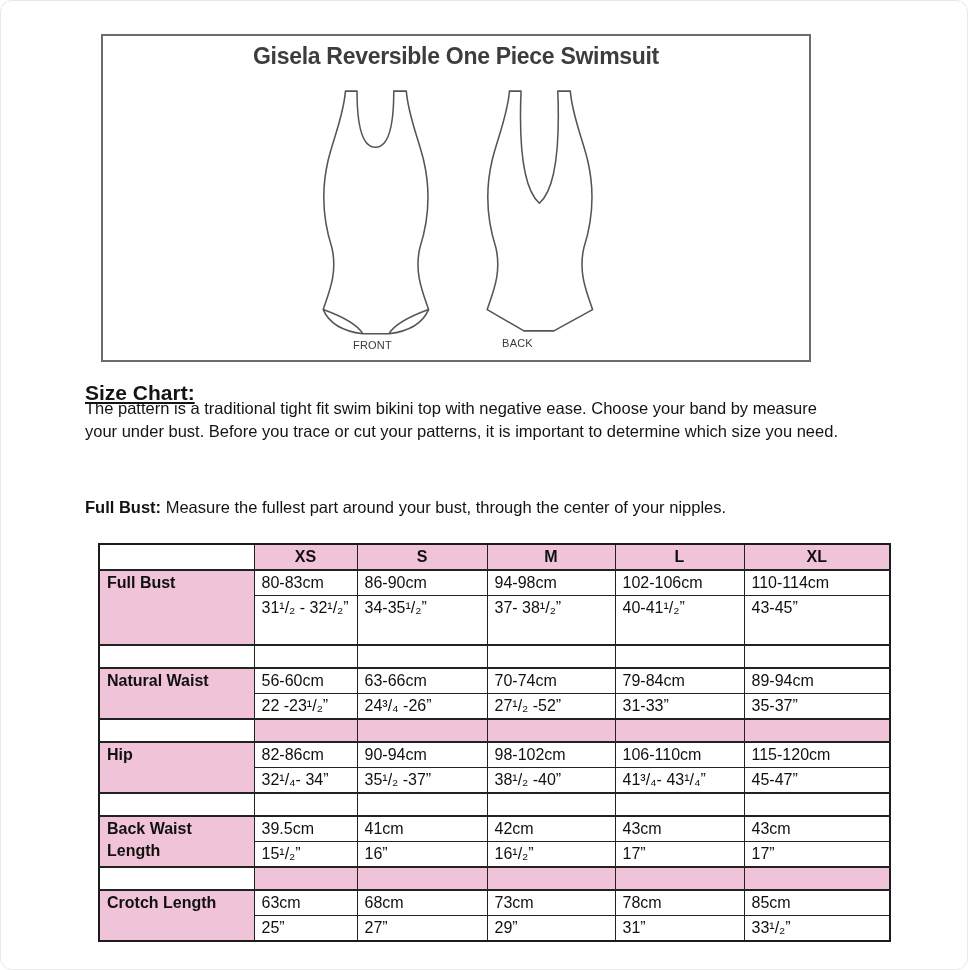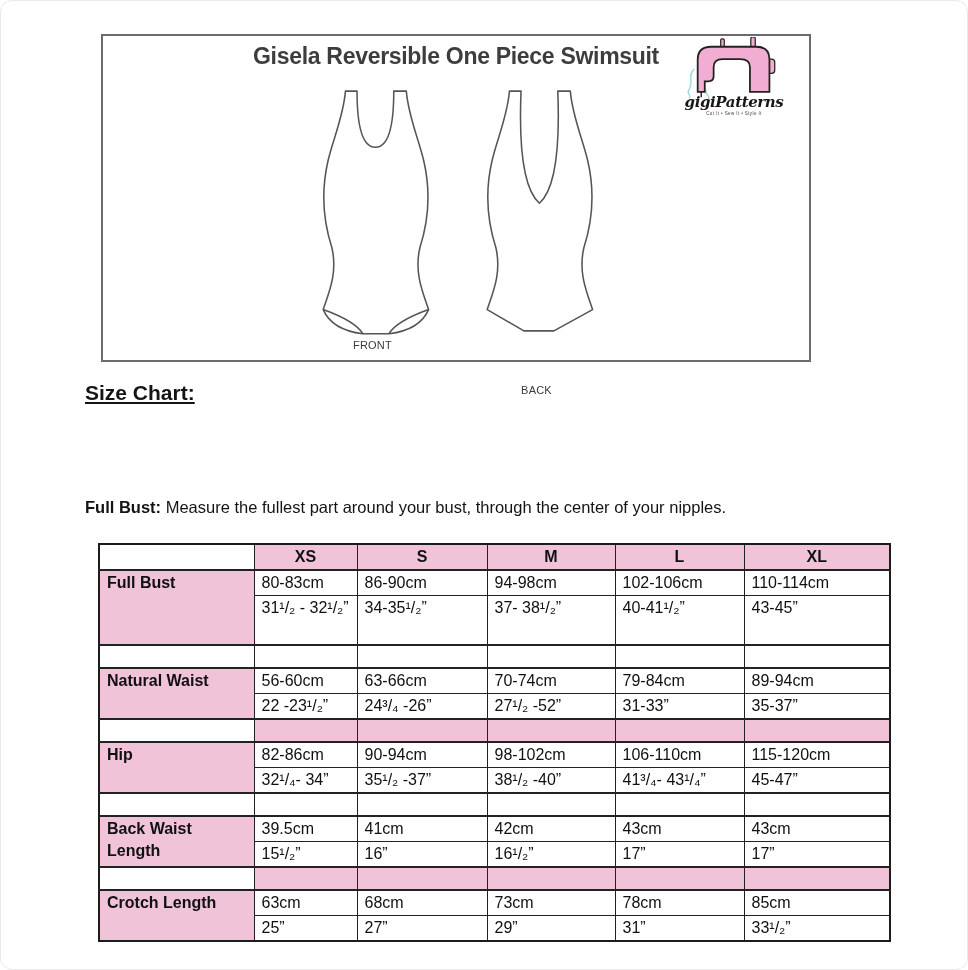--- a/index.html
+++ b/index.html
@@ -17,21 +17,21 @@
   .logo svg{display:block;margin:0 auto;}
   .brand{font-family:"DejaVu Serif","Liberation Serif",serif;font-style:italic;
     font-weight:bold;font-size:15px;color:#171717;letter-spacing:-.4px;margin-top:-6px;}
   .tagline{font-size:4.5px;color:#444;letter-spacing:.4px;margin-top:0px;}
   .suit{position:absolute;top:49px;width:145px;height:252px;}
   .suit.front{left:197px;}
   .suit.back{left:361px;}
   .suit-label{position:absolute;top:303px;width:145px;text-align:center;
     font-size:11px;color:#3a3a3a;letter-spacing:.2px;}
   .front-label{left:197px;}
-  .back-label{left:361px;top:301px;margin-top:47px;}
+  .back-label{left:342px;top:301px;}
   
   .size-chart-heading{position:absolute;left:84px;top:380px;font-size:21px;
     font-weight:bold;text-decoration:underline;}
   .intro{position:absolute;left:84px;top:396px;width:768px;margin:0;
     font-size:16.5px;line-height:23px;}
   .fullbust-line{position:absolute;left:84px;top:497px;margin:0;font-size:16.5px;}
   .fullbust-line b{font-weight:bold;}
   
   .size-table{position:absolute;left:97px;top:542px;border-collapse:collapse;
     table-layout:fixed;font-size:16px;color:#101010;}
@@ -46,53 +46,41 @@
   tr.head td{border-bottom-width:2px;}
 </style>
 </head>
 <body>
 
 <div class="page">
 
   <div class="header-box">
     <div class="doc-title">Gisela Reversible One Piece Swimsuit</div>
 
-    <div class="logo">
-      <svg width="100" height="62" viewBox="0 0 110 70">
-        <path d="M10,36 C2,44 10,50 4,60 C1,64 7,65 5,69" fill="none" stroke="#9ED7E2" stroke-width="1.6"></path>
-        <path d="M24,60 C21,66 29,65 26,70" fill="none" stroke="#9ED7E2" stroke-width="1.6"></path>
-        <rect x="40" y="2" width="4" height="11" rx="1.5" fill="#F2ADD2" stroke="#222" stroke-width="1.4"></rect>
-        <rect x="74" y="0" width="5" height="13" rx="2" fill="#F2ADD2" stroke="#222" stroke-width="1.4"></rect>
-        <rect x="92" y="25" width="9" height="16" rx="3.5" fill="#F2ADD2" stroke="#222" stroke-width="1.4"></rect>
-        <path d="M14,62 L14,26 Q14,11 29,11 L80,11 Q95,11 95,25 L95,62 L73,62 L73,34 Q73,25 62,25 L42,25 Q32,25 32,34 L32,44 Q32,50 26,50 L22,50 L22,62 Z" fill="#F2ADD2" stroke="#222" stroke-width="2"></path>
-        <line x1="18" y1="62" x2="18" y2="68" stroke="#222" stroke-width="1.6"></line>
-      </svg>
-      <div class="brand">gigiPatterns</div>
-      <div class="tagline">Cut It • Sew It • Style It</div>
-    </div>
 
     <svg class="suit front" viewBox="0 0 150 260">
       <g fill="#fff" stroke="#555" stroke-width="1.6" stroke-linejoin="round">
         <path d="M47,6 C45,32 34,56 29,78 C22,108 24,140 33,168 C39,194 30,214 24,232 Q33,253 65,257 L92,257 Q124,253 133,232 C127,214 118,194 124,168 C133,140 135,108 128,78 C123,56 112,32 110,6 L97,6 C97,42 91,64 78,64 C65,64 59,42 59,6 Z"></path>
         <path d="M24,232 Q57,244 65,257" fill="none"></path>
         <path d="M133,232 Q100,244 92,257" fill="none"></path>
       </g>
     </svg>
 
     <svg class="suit back" viewBox="0 0 150 260">
       <g fill="#fff" stroke="#555" stroke-width="1.6" stroke-linejoin="round">
         <path d="M47,6 C45,32 34,56 29,78 C22,108 24,140 33,168 C39,194 30,214 24,232 L62,254 L93,254 L133,232 C127,214 118,194 124,168 C133,140 135,108 128,78 C123,56 112,32 110,6 L97,6 C99,55 96,106 78,122 C60,106 57,55 59,6 Z"></path>
       </g>
     </svg>
 
     <div class="suit-label front-label">FRONT</div>
     <div class="suit-label back-label">BACK</div>
   </div>
 
   <div class="size-chart-heading">Size Chart:</div>
+  <p class="intro">The pattern is a traditional tight fit swim bikini top with negative ease. Choose your band by measure your under bust. Before you trace or cut your patterns, it is important to determine which size you need.</p>
   <p class="fullbust-line"><b>Full Bust:</b><span> Measure the fullest part around your bust, through the center of your nipples.</span></p>
 
   <table class="size-table">
     <colgroup>
       <col style="width:155px">
         <col style="width:103px">
         <col style="width:130px">
       <col style="width:128px">
         <col style="width:129px">
         <col style="width:146px">

